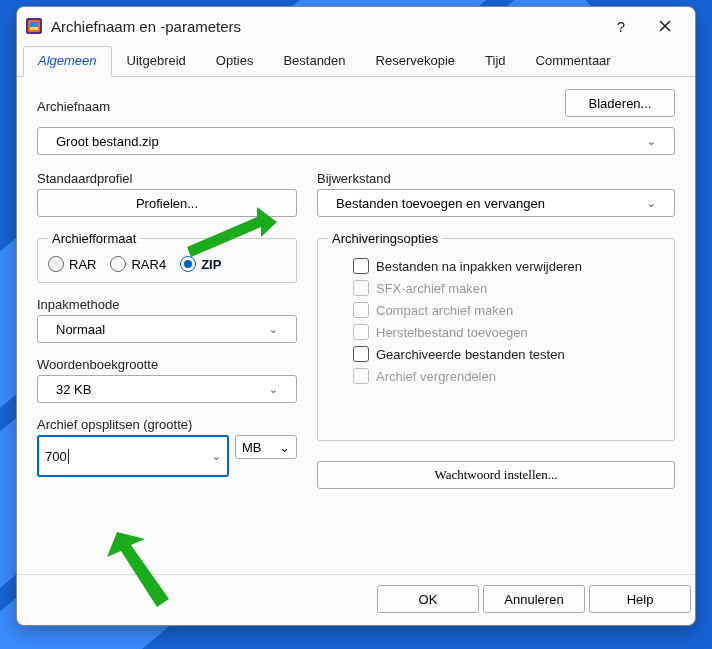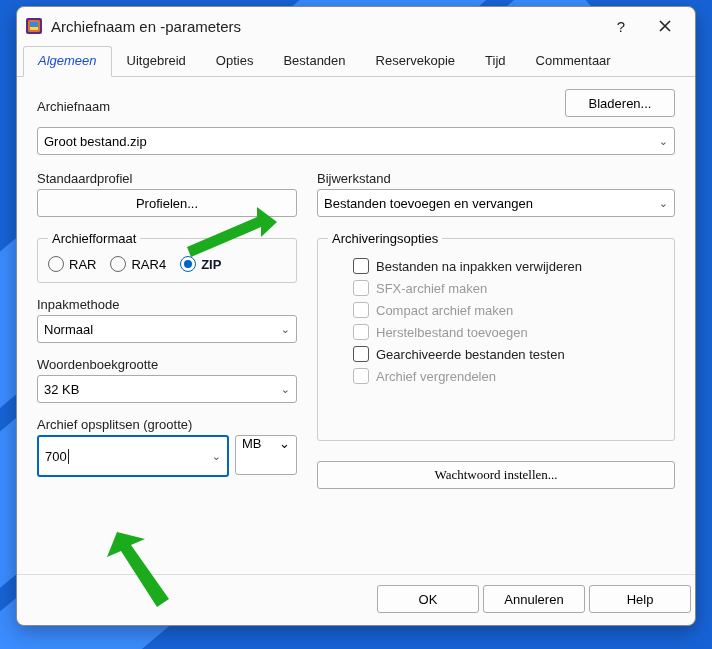--- a/index.html
+++ b/index.html
@@ -96,21 +96,21 @@
   .row { display: flex; gap: 20px; }
   .col-left { width: 260px; }
   .col-right { flex: 1; }
   .label { font-size: 13px; color: #222; margin-bottom: 3px; }
   .combo, .textfield {
     width: 100%;
     height: 28px;
     border: 1px solid #aaa;
     border-radius: 3px;
     background: #fff;
-    padding: 0 6px;
+    padding: 0 18px;
     font-family: inherit;
     font-size: 13px;
     display: flex;
     align-items: center;
     justify-content: space-between;
   }
   .combo .chev {
     font-size: 11px;
     color: #555;
   }
@@ -191,25 +191,26 @@
     align-items: center;
     justify-content: space-between;
     border: 2px solid #0067c0;
     border-radius: 3px;
     background: #fff;
     padding: 0 6px;
   }
   .split-combo .val { flex: 1; }
   .split-combo .caret { font-size: 11px; color: #555; padding-left: 4px; }
   .unit-combo {
-    height: 40px; width: 62px;
+    height: 24px; width: 62px;
     border: 1px solid #aaa;
     border-radius: 3px;
     background: #fff;
     display: flex;
+    align-items: center;
     justify-content: space-between;
     padding: 0 6px;
     margin-left: 6px;
   }
   .arrows { position: absolute; pointer-events: none; }
 </style>
 </head>
 <body>
 
 <div class="bg-stripe" style="left:-200px; top:60px;"></div>

